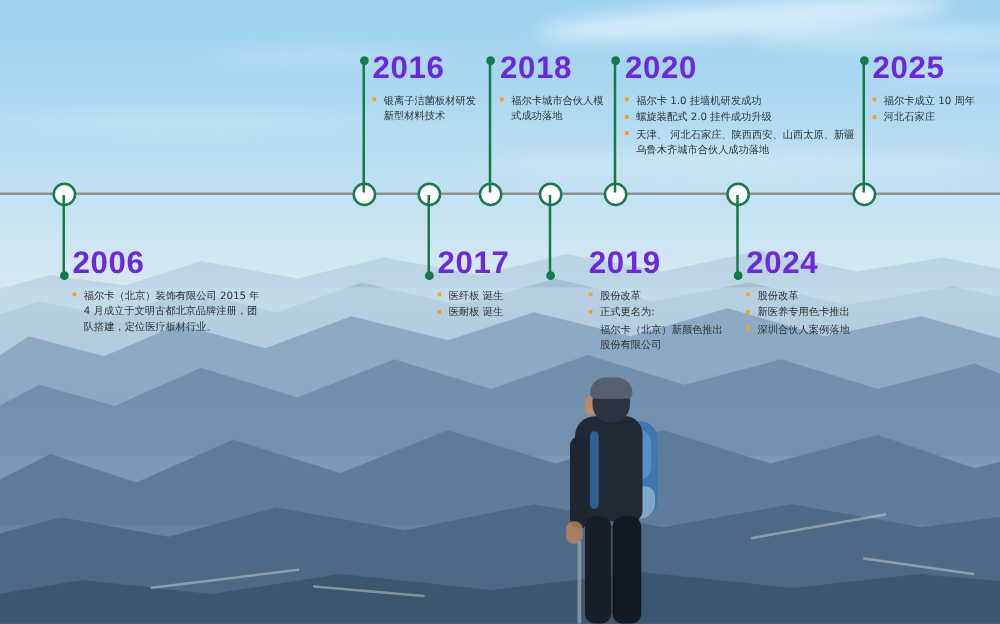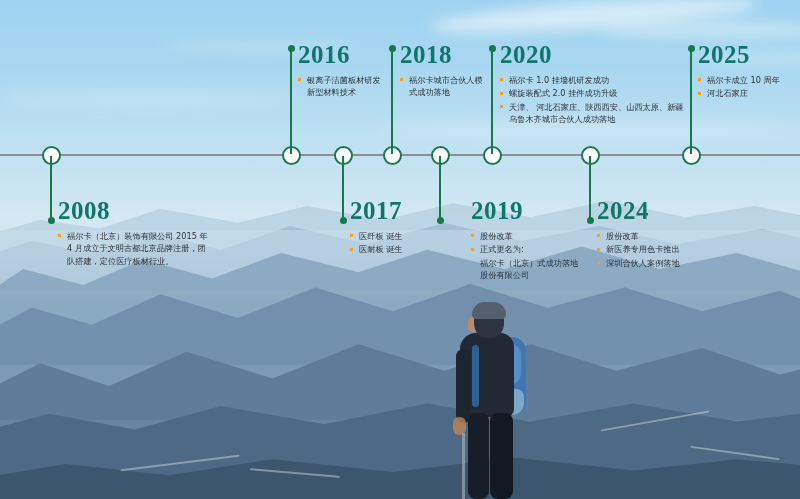--- a/index.html
+++ b/index.html
@@ -85,23 +85,23 @@
   .stem { position:absolute; width:2.6px; margin-left:-1.3px; background:#137a4a; }
   .stem.up   { bottom:345px; }   
   .stem.down { top:156px; }
   .tip {
     position:absolute; width:7px; height:7px; margin-left:-3.5px;
     border-radius:50%; background:#137a4a;
   }
 
   .entry { position:absolute; }
   .year {
-    font-size:25px; font-weight:700; color:#0f766e;
+    font-size:25px; font-weight:700; color:#6d28d9;
     letter-spacing:.5px; line-height:1; white-space:nowrap;
-    font-family:Liberation Serif, serif;
+    font-family:Liberation Sans, sans-serif;
   }
   .bullets { margin-top:7px; }
   .bullet {
     position:relative; padding-left:9px;
     font-size:8.2px; line-height:12.4px; color:#2e3338;
     margin-bottom:1px; white-space:pre-line;
     font-family:"DejaVu Sans","Liberation Sans",sans-serif;
   }
   .bullet::before {
     content:""; position:absolute; left:0; top:4.4px;
@@ -152,21 +152,21 @@
   </div>
 </div>
 
 <div id="timeline">
   <div class="axis"></div>
   <div id="entries">
       <div class="node" style="left: 51px;"></div>
       <div class="stem down" style="left: 51px; height: 62px;"></div>
       <div class="tip" style="left: 51px; top: 217px;"></div>
       <div class="entry" style="left: 58px; top: 198px;">
-        <div class="year">2008</div>
+        <div class="year">2006</div>
         <div class="bullets">
           <div class="bullet">福尔卡（北京）装饰有限公司 2015 年
 4 月成立于文明古都北京品牌注册，团
 队搭建，定位医疗板材行业。</div>
         </div>
       </div>
       <div class="node" style="left: 291px;"></div>
       <div class="stem up" style="left: 291px; height: 104px;"></div>
       <div class="tip" style="left: 291px; top: 45px;"></div>
       <div class="entry" style="left: 298px; top: 42px;">
@@ -197,21 +197,21 @@
         </div>
       </div>
       <div class="node" style="left: 440px;"></div>
       <div class="stem down" style="left: 440px; height: 62px;"></div>
       <div class="tip" style="left: 440px; top: 217px;"></div>
       <div class="entry" style="left: 459px; top: 198px; margin-left: 12px;">
         <div class="year">2019</div>
         <div class="bullets">
           <div class="bullet">股份改革</div>
           <div class="bullet">正式更名为:</div>
-          <div class="bullet nodot">福尔卡（北京）式成功落地
+          <div class="bullet nodot">福尔卡（北京）新颜色推出
 股份有限公司</div>
         </div>
       </div>
       <div class="node" style="left: 492px;"></div>
       <div class="stem up" style="left: 492px; height: 104px;"></div>
       <div class="tip" style="left: 492px; top: 45px;"></div>
       <div class="entry" style="left: 500px; top: 42px;">
         <div class="year">2020</div>
         <div class="bullets">
           <div class="bullet">福尔卡 1.0 挂墙机研发成功</div>

